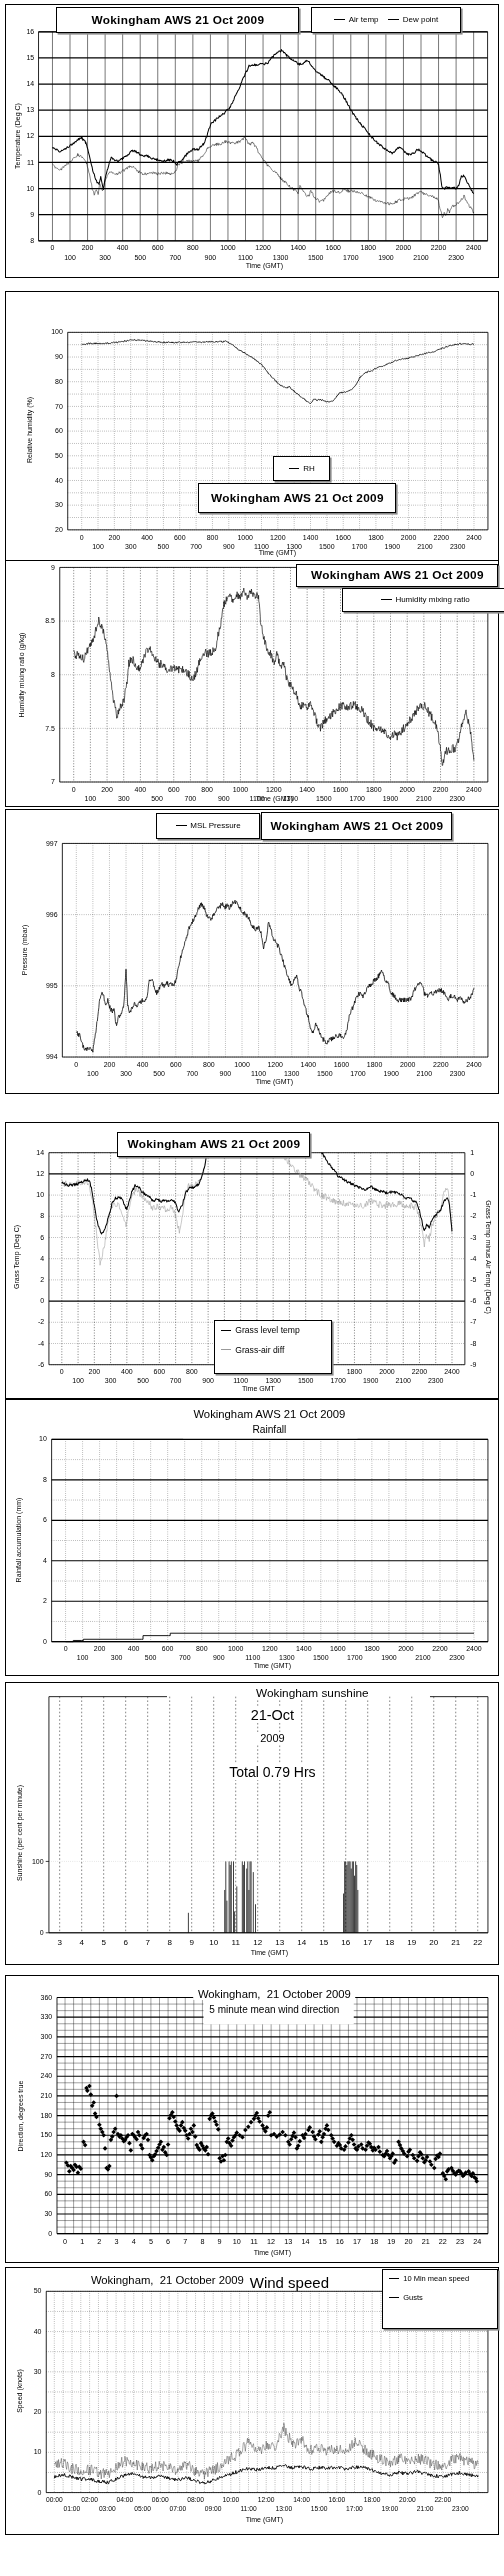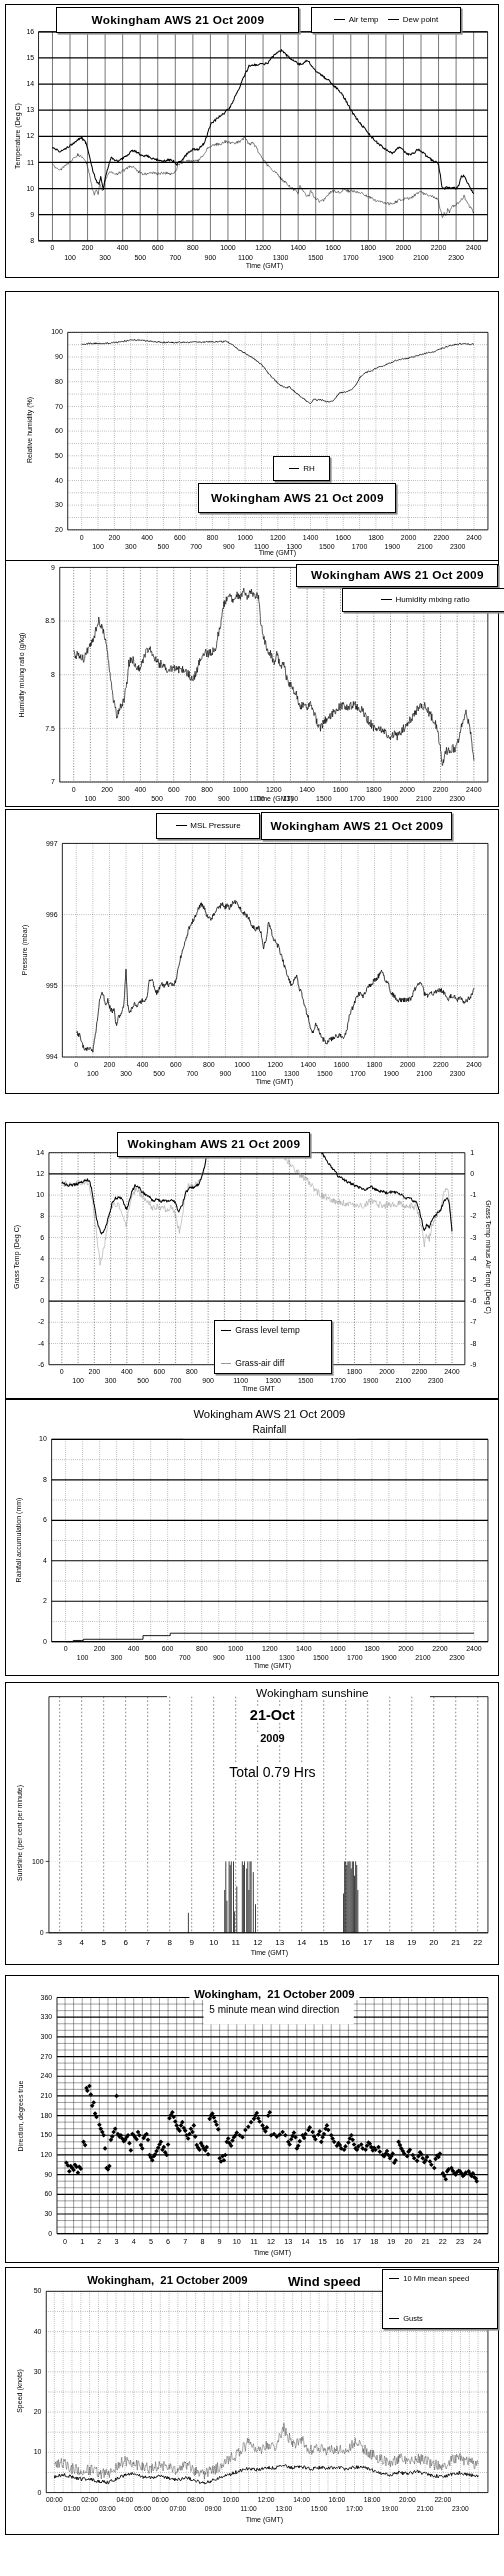--- a/index.html
+++ b/index.html
@@ -6,25 +6,25 @@
   #page{position:relative;width:504px;height:2576px;background:#fff;font-family:"Liberation Sans",sans-serif;color:#000;}
   .chart{position:absolute;left:5.4px;width:492px;background:#fff;border:1.1px solid #000;}
   .chart svg{position:absolute;left:0;top:0;}
   .tbox{position:absolute;background:#fff;border:1.1px solid #000;box-shadow:1.6px 1.6px 0 #8a8a8a;display:flex;align-items:center;justify-content:center;text-align:center;}
   .title-main{font-weight:bold;font-size:11.8px;letter-spacing:0.3px;}
   .legend{font-size:8px;gap:9.7px;padding:0 5.4px;}
   .li{display:flex;align-items:center;white-space:nowrap;}
   .ls{display:inline-block;width:10.7px;border-top:1.6px solid #000;margin-right:3.8px;}
   .ls.thin{border-top-width:0.5px;}
   .ls.gray{border-top-color:#999;}
-  .vlegend{flex-direction:column;align-items:flex-start;justify-content:space-between;padding:4.3px 5.4px;}
+  .vlegend{flex-direction:column;align-items:flex-start;justify-content:flex-start;padding:4.3px 5.4px;}
   .ylab{position:absolute;font-size:7px;white-space:nowrap;transform:translate(-50%,-50%) rotate(-90deg);}
   .xlab{position:absolute;font-size:7px;transform:translateX(-50%);white-space:nowrap;}
   .freetext{position:absolute;white-space:pre;transform:translateX(-50%);background:#fff;padding:0 4.3px;}
-  .b{font-weight:bold;}
+  .b{font-weight:normal;}
 </style>
 </head>
 <body>
 
 <div id="page">
 
   <div class="chart" style="top:4.3px;height:272px;">
     <svg width="490" height="269" viewBox="0 0 913 502">
         <line x1="86" y1="50" x2="86" y2="440" stroke="#000" stroke-width="1"></line>
         <line x1="118.75" y1="50" x2="118.75" y2="440" stroke="#000" stroke-width="1"></line>
@@ -1164,21 +1164,21 @@
         <text x="386.09999999999997" y="453" font-size="12.5" font-family="&quot;Liberation Sans&quot;, sans-serif" fill="#000" text-anchor="middle">09:00</text>
         <text x="451.9" y="453" font-size="12.5" font-family="&quot;Liberation Sans&quot;, sans-serif" fill="#000" text-anchor="middle">11:00</text>
         <text x="517.7" y="453" font-size="12.5" font-family="&quot;Liberation Sans&quot;, sans-serif" fill="#000" text-anchor="middle">13:00</text>
         <text x="583.5" y="453" font-size="12.5" font-family="&quot;Liberation Sans&quot;, sans-serif" fill="#000" text-anchor="middle">15:00</text>
         <text x="649.3" y="453" font-size="12.5" font-family="&quot;Liberation Sans&quot;, sans-serif" fill="#000" text-anchor="middle">17:00</text>
         <text x="715.1" y="453" font-size="12.5" font-family="&quot;Liberation Sans&quot;, sans-serif" fill="#000" text-anchor="middle">19:00</text>
         <text x="780.9" y="453" font-size="12.5" font-family="&quot;Liberation Sans&quot;, sans-serif" fill="#000" text-anchor="middle">21:00</text>
         <text x="846.6999999999999" y="453" font-size="12.5" font-family="&quot;Liberation Sans&quot;, sans-serif" fill="#000" text-anchor="middle">23:00</text>
       </svg>
     <div class="freetext b" style="left:161px;top:6.4px;font-size:11.3px;background:transparent;">Wokingham,  21 October 2009</div>
-    <div class="freetext b" style="left:318px;top:6.4px;font-size:13px;background:transparent;">Wind speed</div>
+    <div class="freetext b" style="left:283px;top:6.4px;font-size:15px;background:transparent;">Wind speed</div>
     <div class="tbox legend vlegend" style="left:376px;top:1.1px;width:103px;height:49px;font-size:7.5px;">
       <span class="li">
           <span class="ls"></span>
           <span>10 Min mean speed</span>
         </span>
       <span class="li">
           <span class="ls thin"></span>
           <span>Gusts</span>
         </span>
     </div>

